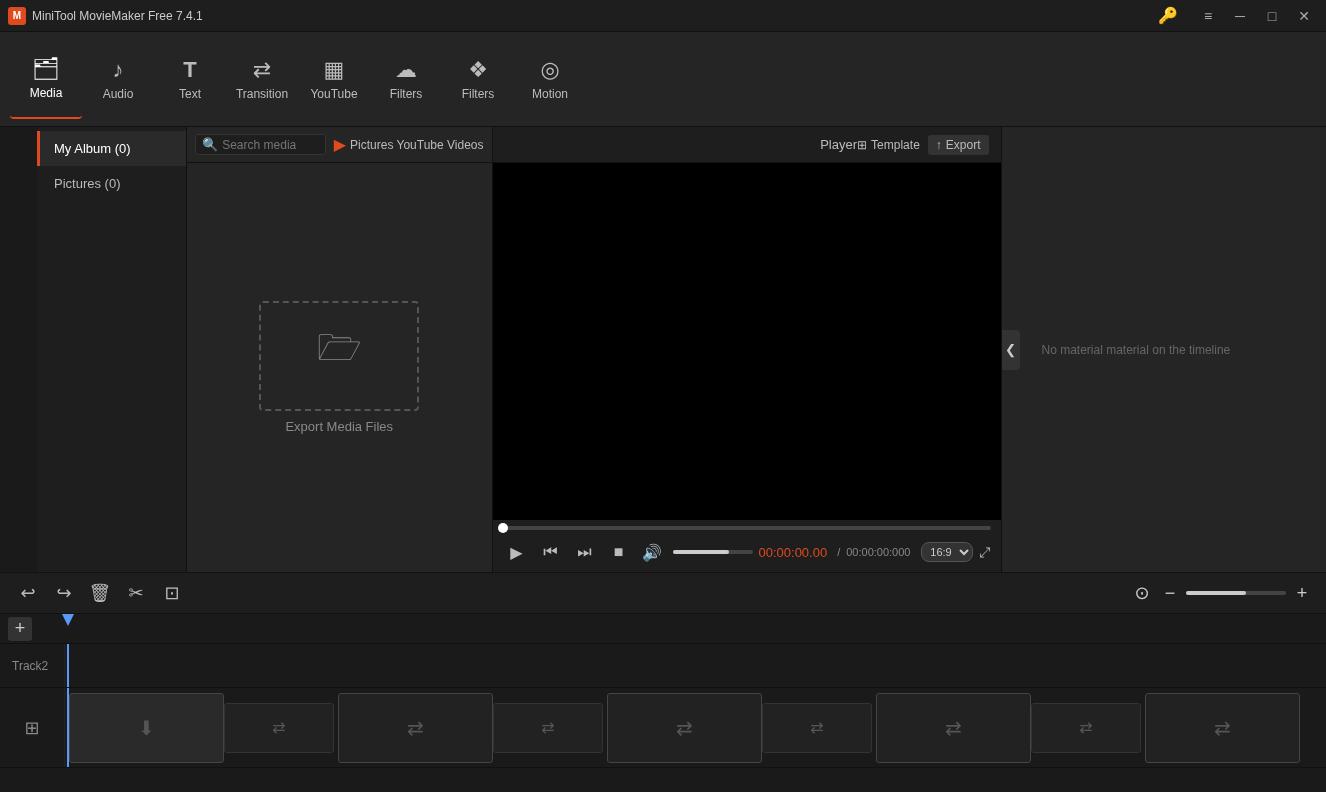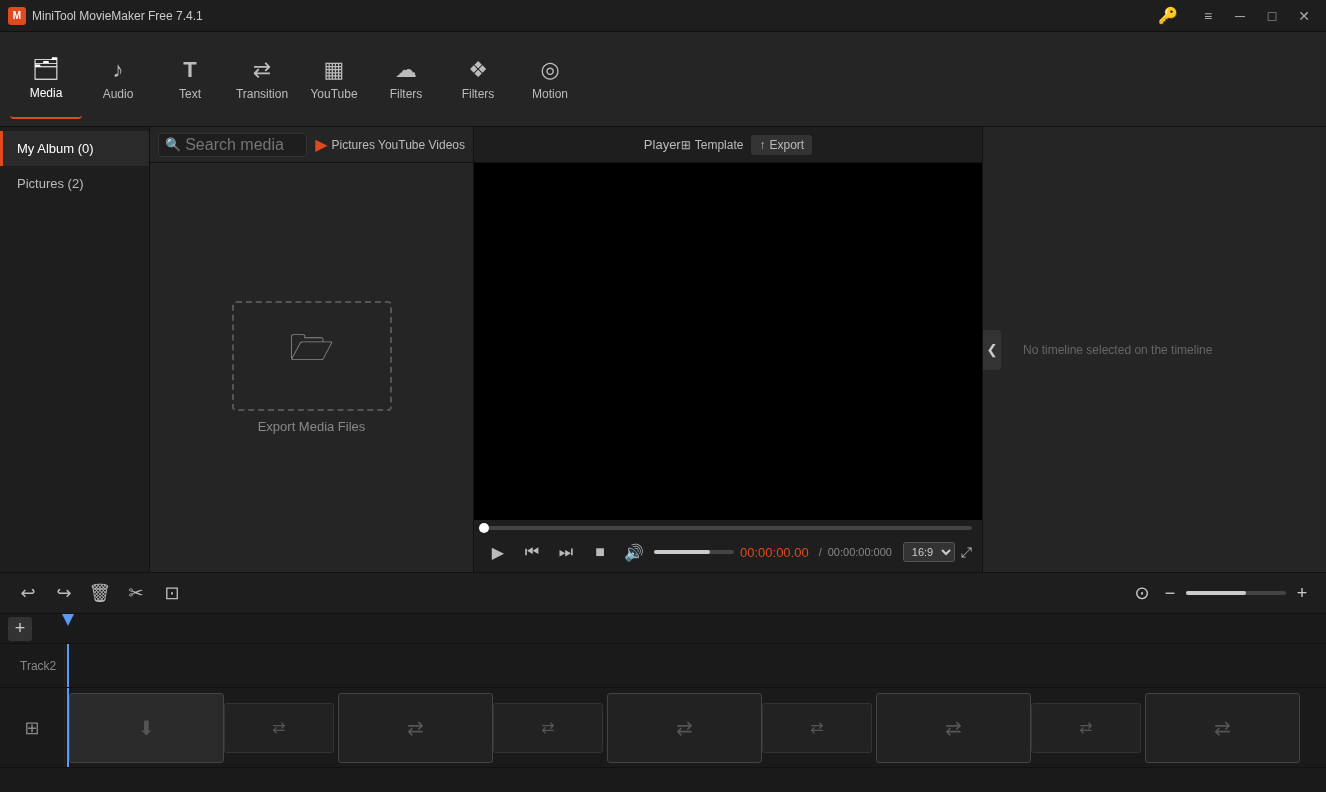--- a/index.html
+++ b/index.html
@@ -46,20 +46,21 @@
       color: #bbb;
     }
     .tool-item.active { color: #fff; border-bottom: 2px solid #e04a1f; }
     .tool-item .icon { font-size: 22px; margin-bottom: 4px; }
     .tool-item .label { font-size: 12px; }
 
     
     #main {
       display: flex;
       height: calc(792px - 32px - 95px - 220px);
+      margin-left: 37px;
     }
 
     
     #sidebar {
       width: 150px;
       background: #1e1e1e;
       border-right: 1px solid #111;
       padding: 4px 0;
     }
     .sidebar-item {
@@ -86,21 +87,21 @@
       padding: 0 8px;
       gap: 8px;
     }
     .search-box {
       display: flex; align-items: center;
       background: #1e1e1e; border: 1px solid #333; border-radius: 3px;
       padding: 2px 6px; flex: 1; max-width: 200px;
     }
     .search-box input {
       background: transparent; border: none; outline: none;
-      color: #bbb; font-size: 16px; width: 100%;
+      color: #bbb; font-size: 12px; width: 100%;
     }
     .yt-btn {
       display: flex; align-items: center; gap: 4px;
       background: transparent; border: none; color: #bbb; cursor: pointer;
       font-size: 12px;
     }
     .yt-icon { color: #e04a1f; font-size: 16px; }
 
     #media-content {
       flex: 1;
@@ -119,21 +120,21 @@
     
     #player {
       width: 510px;
       background: #1e1e1e;
       border-left: 1px solid #111;
       border-right: 1px solid #111;
       display: flex; flex-direction: column;
     }
     #player-header {
       height: 36px;
-      display: flex; align-items: center; justify-content: center;
+      display: flex; align-items: center; justify-content: flex-end;
       padding: 0 12px;
       border-bottom: 1px solid #111;
     }
     .player-title { font-size: 13px; color: #bbb; }
     .header-btns { display: flex; gap: 8px; }
     .header-btn {
       display: flex; align-items: center; gap: 4px;
       background: transparent; border: none; color: #bbb; cursor: pointer; font-size: 12px;
     }
     #video-area {
@@ -158,21 +159,21 @@
     .ctrl-btn {
       background: transparent; border: none; color: #bbb; cursor: pointer; font-size: 16px;
       display: flex; align-items: center; justify-content: center;
       width: 28px; height: 28px;
     }
     .time-display { font-size: 13px; color: #e04a1f; margin-right: 4px; }
     .time-total { font-size: 11px; color: #888; }
     .volume-slider { width: 80px; height: 4px; background: #444; border-radius: 2px; position: relative; cursor: pointer; }
     .volume-fill { width: 70%; height: 100%; background: #ccc; border-radius: 2px; }
     .aspect-select {
-      background: #333; border: 1px solid #555; color: #ccc; border-radius: 3px; font-size: 11px;
+      background: #333; border: 1px solid #555; color: #ccc; border-radius: 8px; font-size: 11px;
       padding: 2px 4px; margin-left: auto;
     }
     .fullscreen-btn { color: #bbb; font-size: 14px; cursor: pointer; background: none; border: none; }
 
     
     #right-panel {
       flex: 1;
       background: #252525;
       position: relative;
       display: flex; align-items: center; justify-content: flex-start;
@@ -235,21 +236,21 @@
       display: flex;
       flex-direction: column;
     }
     .track {
       height: 44px;
       display: flex; align-items: center;
       border-bottom: 1px solid #111;
     }
     .track-label {
       width: 65px; min-width: 65px;
-      padding-left: 20px;
+      padding-left: 12px;
       font-size: 12px; color: #888;
       border-right: 1px solid #222;
       height: 100%; display: flex; align-items: center;
     }
     .track-content {
       flex: 1; height: 100%;
       position: relative;
       display: flex; align-items: center;
     }
     #track-main {
@@ -333,21 +334,21 @@
   </div>
 </div>
 
 <div id="main">
 
   <div id="sidebar">
     <div class="sidebar-item active">
       <span>My Album (0)</span>
     </div>
     <div class="sidebar-item">
-      <span>Pictures (2)</span>
+      <span>Pictures (0)</span>
     </div>
   </div>
 
   <div id="media-panel">
     <div id="media-toolbar">
       <div class="search-box">
         <span style="color:#888;margin-right:4px;">🔍</span>
         <input type="text" placeholder="Search media" style="">
       </div>
       <button class="yt-btn">
@@ -401,21 +402,21 @@
           <option>1:1</option>
           <option>9:16</option>
         </select>
         <button class="fullscreen-btn">⤢</button>
       </div>
     </div>
   </div>
 
   <div id="right-panel">
     <button class="collapse-btn">❮</button>
-    <span class="no-material">No timeline selected on the timeline</span>
+    <span class="no-material">No material material on the timeline</span>
   </div>
 
 </div>
 
 <div id="bottom-toolbar">
   <div class="edit-btns">
     <button class="edit-btn">↩</button>
     <button class="edit-btn">↪</button>
     <button class="edit-btn">🗑</button>
     <button class="edit-btn">✂</button>

